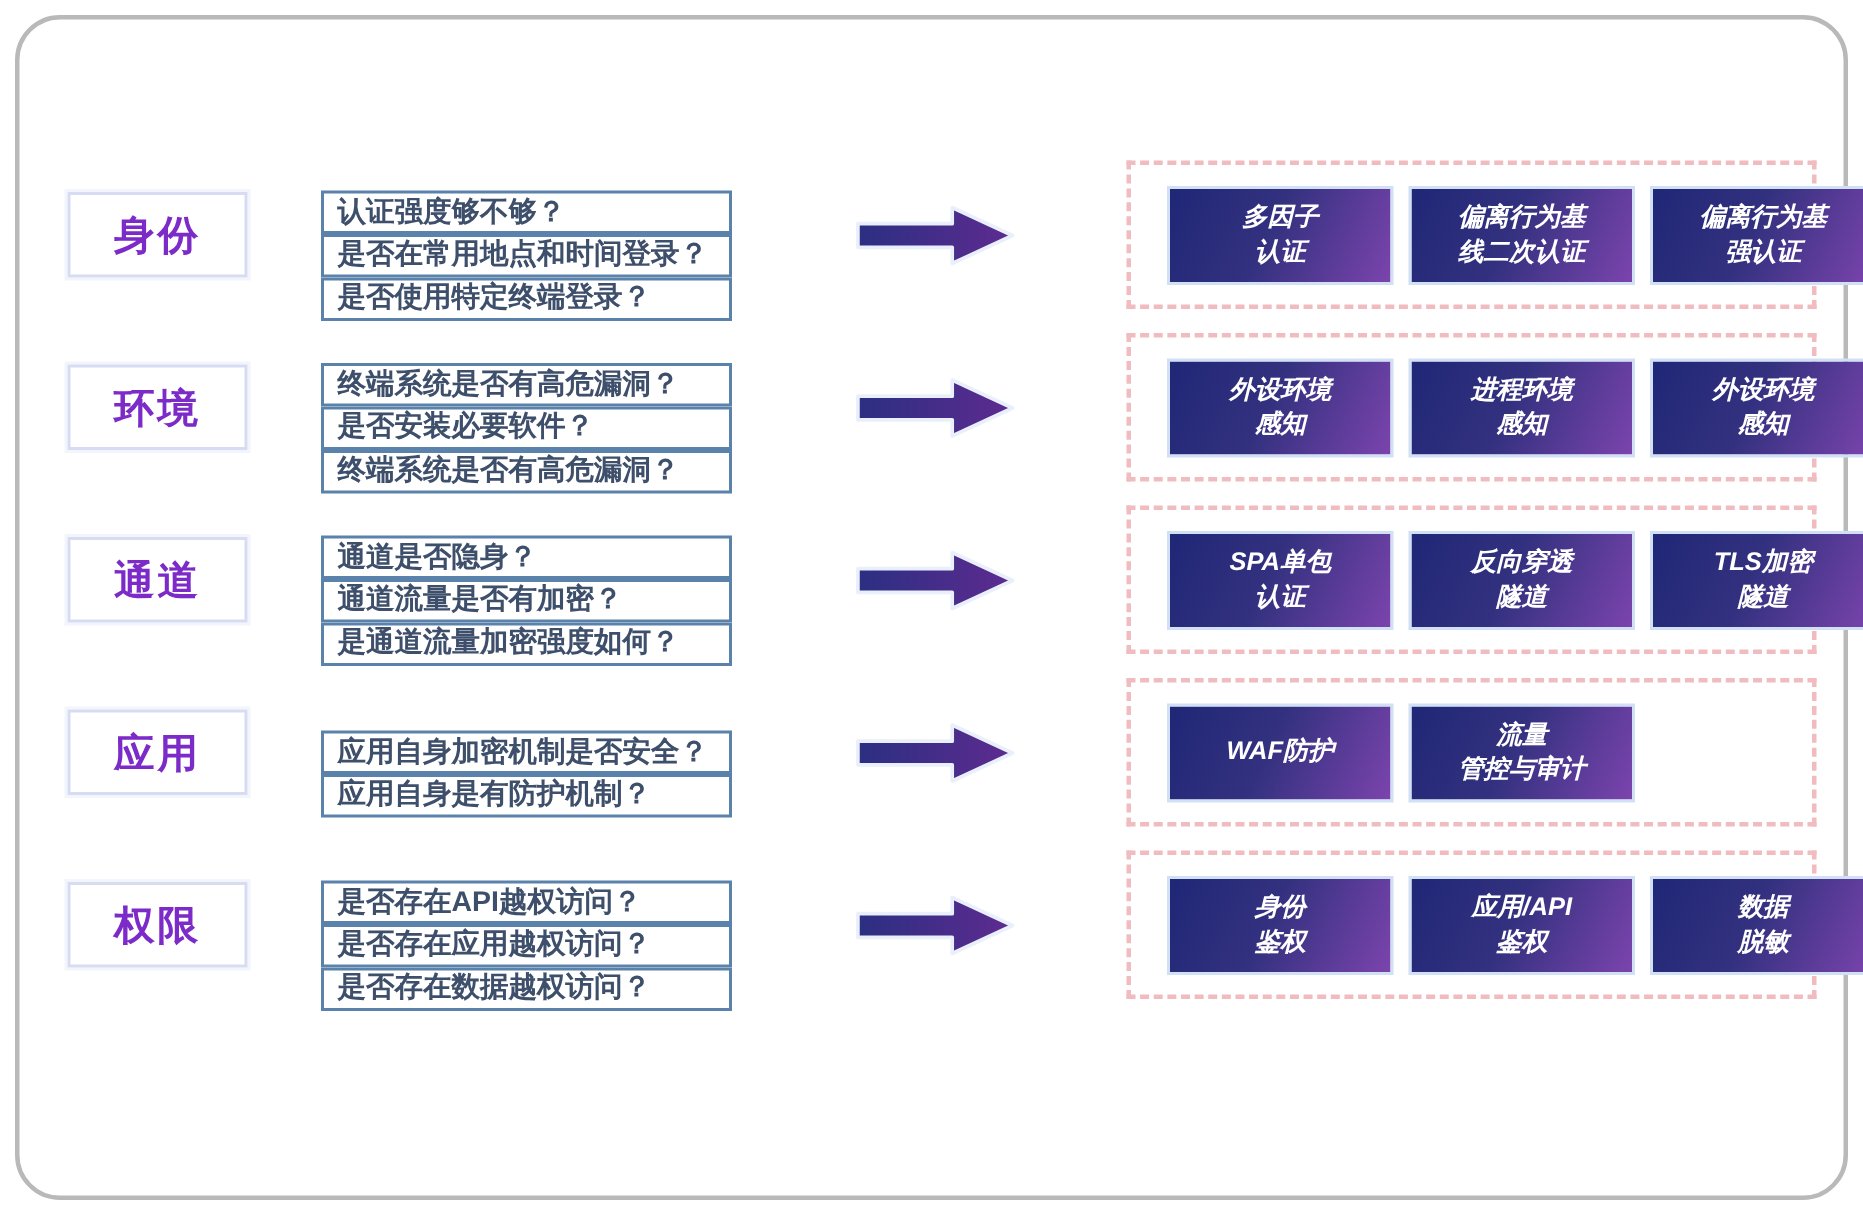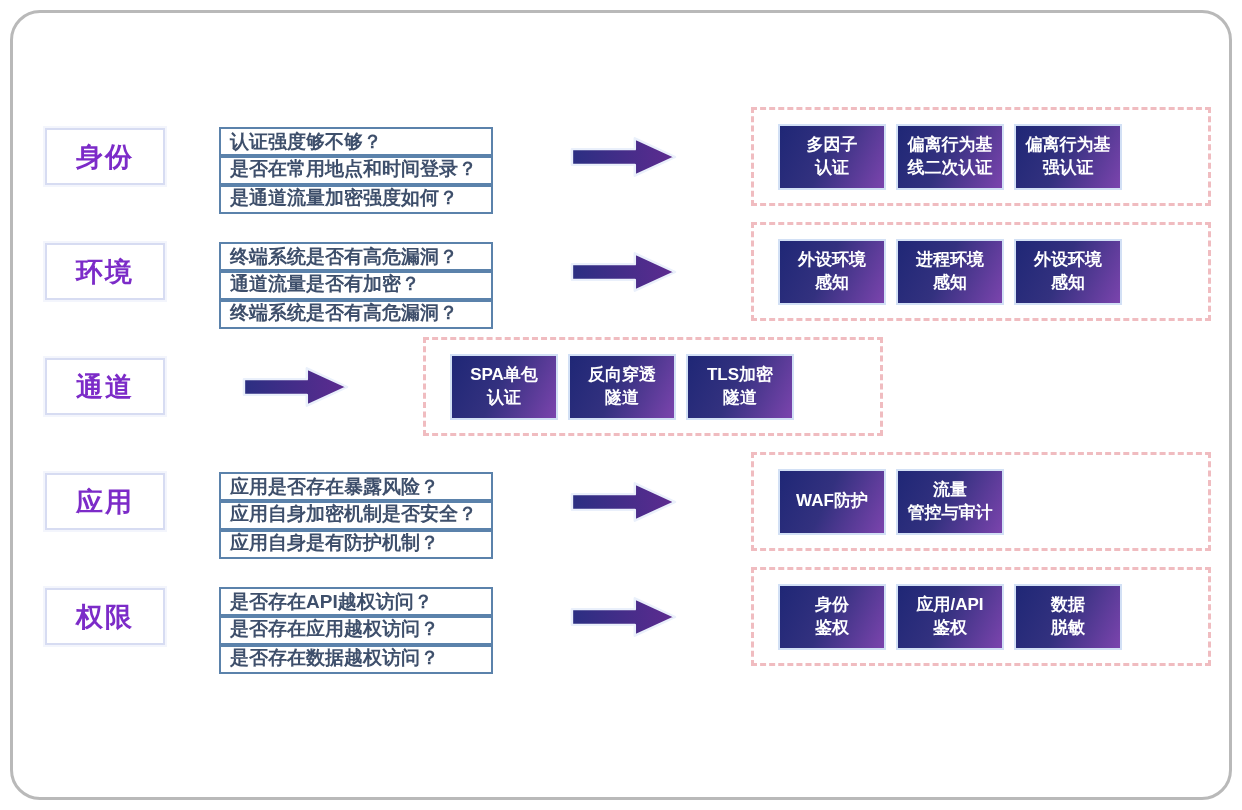--- a/index.html
+++ b/index.html
@@ -48,21 +48,21 @@
     font-size: 27px;
     font-weight: bold;
     letter-spacing: 2px;
     white-space: nowrap;
   }
   .questions {
     margin-left: 44px;
     width: 284px;
     display: flex;
     flex-direction: column;
-    align-items: flex-end;
+    align-items: center;
     flex-shrink: 0;
     margin-top: 28px;
   }
   .q {
     box-sizing: border-box;
     min-width: 274px;
     width: fit-content;
     height: 29px;
     border: 2px solid #5b82ab;
     background: #ffffff;
@@ -87,34 +87,35 @@
     height: 99px;
     border: 3px dashed #f0bcc0;
     display: flex;
     align-items: center;
     padding-left: 24px;
     gap: 10px;
     flex-shrink: 0;
   }
   .cap {
     box-sizing: border-box;
-    width: 108px;
+    width: 151px;
     height: 66px;
     border: 2px solid #d2e0f5;
     background: linear-gradient(115deg, #1f2776 0%, #33317f 45%, #7b44ad 100%);
     color: #ffffff;
     font-size: 17px;
     font-weight: bold;
     line-height: 1.3;
     display: flex;
     align-items: center;
     justify-content: center;
     text-align: center;
     white-space: pre-line;
     flex-shrink: 0;
+    font-style: italic;
   }
   .defs-holder { position: absolute; width: 0; height: 0; overflow: hidden; }
 </style>
 </head>
 <body>
 
 <svg class="defs-holder" aria-hidden="true">
   <defs>
     <linearGradient id="arrowGrad" x1="0%" y1="0%" x2="100%" y2="0%">
       <stop offset="0%" stop-color="#2b2f82"></stop>
@@ -125,80 +126,84 @@
 
 <div class="frame">
   <div class="rows">
   <div class="row">
     <div class="label-box">
       <span class="label-text">身份</span>
     </div>
     <div class="questions">
       <div class="q">认证强度够不够？</div>
       <div class="q">是否在常用地点和时间登录？</div>
-      <div class="q">是通道流量加密强度如何？</div>
+      <div class="q">是否使用特定终端登录？</div>
     </div>
     <svg class="arrow" viewBox="0 0 112 46">
       <polygon points="3,15 67,15 67,4 108,23 67,42 67,31 3,31" fill="url(#arrowGrad)" stroke="#eaf0fb" stroke-width="2.5" stroke-linejoin="round"></polygon>
     </svg>
     <div class="panel">
       <div class="cap">多因子
 认证</div>
       <div class="cap">偏离行为基
 线二次认证</div>
       <div class="cap">偏离行为基
 强认证</div>
     </div>
   </div>
 
   <div class="row">
     <div class="label-box">
       <span class="label-text">环境</span>
     </div>
     <div class="questions">
       <div class="q">终端系统是否有高危漏洞？</div>
-      <div class="q">通道流量是否有加密？</div>
+      <div class="q">是否安装必要软件？</div>
       <div class="q">终端系统是否有高危漏洞？</div>
     </div>
     <svg class="arrow" viewBox="0 0 112 46">
       <polygon points="3,15 67,15 67,4 108,23 67,42 67,31 3,31" fill="url(#arrowGrad)" stroke="#eaf0fb" stroke-width="2.5" stroke-linejoin="round"></polygon>
     </svg>
     <div class="panel">
       <div class="cap">外设环境
 感知</div>
       <div class="cap">进程环境
 感知</div>
       <div class="cap">外设环境
 感知</div>
     </div>
   </div>
 
   <div class="row">
     <div class="label-box">
       <span class="label-text">通道</span>
     </div>
+    <div class="questions">
+      <div class="q">通道是否隐身？</div>
+      <div class="q">通道流量是否有加密？</div>
+      <div class="q">是通道流量加密强度如何？</div>
+    </div>
     <svg class="arrow" viewBox="0 0 112 46">
       <polygon points="3,15 67,15 67,4 108,23 67,42 67,31 3,31" fill="url(#arrowGrad)" stroke="#eaf0fb" stroke-width="2.5" stroke-linejoin="round"></polygon>
     </svg>
     <div class="panel">
       <div class="cap">SPA单包
 认证</div>
       <div class="cap">反向穿透
 隧道</div>
       <div class="cap">TLS加密
 隧道</div>
     </div>
   </div>
 
   <div class="row">
     <div class="label-box">
       <span class="label-text">应用</span>
     </div>
     <div class="questions">
-      <div class="q">应用是否存在暴露风险？</div>
       <div class="q">应用自身加密机制是否安全？</div>
       <div class="q">应用自身是有防护机制？</div>
     </div>
     <svg class="arrow" viewBox="0 0 112 46">
       <polygon points="3,15 67,15 67,4 108,23 67,42 67,31 3,31" fill="url(#arrowGrad)" stroke="#eaf0fb" stroke-width="2.5" stroke-linejoin="round"></polygon>
     </svg>
     <div class="panel">
       <div class="cap">WAF防护</div>
       <div class="cap">流量
 管控与审计</div>

